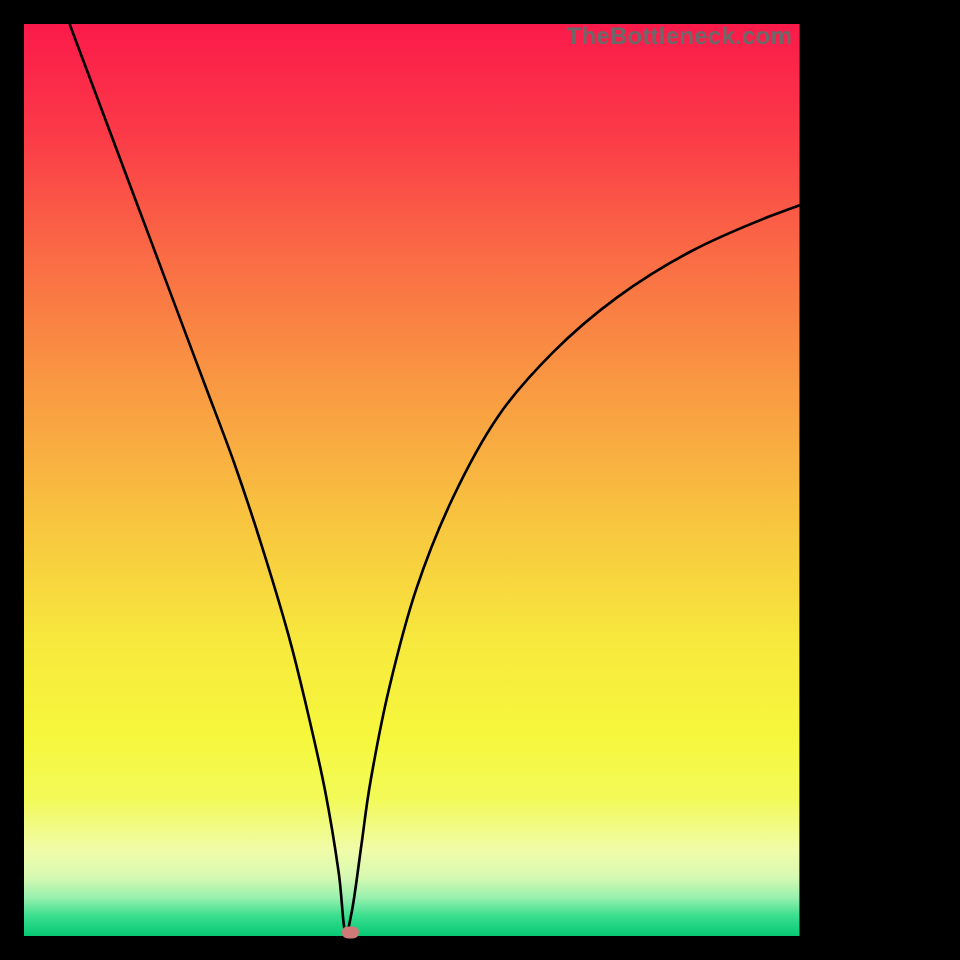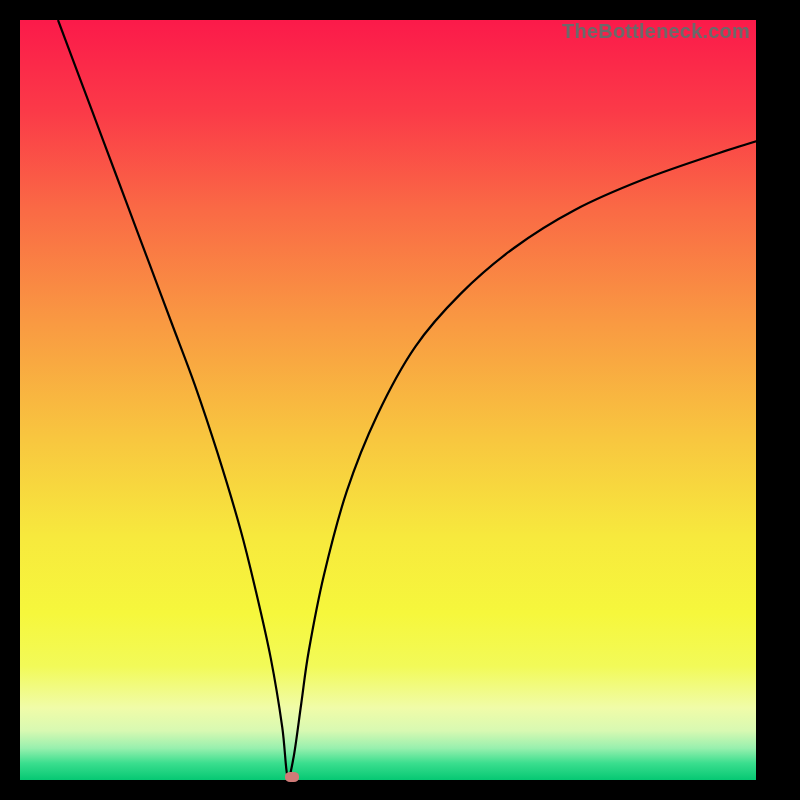--- a/index.html
+++ b/index.html
@@ -8,21 +8,21 @@
     width: 800px;
     height: 800px;
     background: #000;
     font-family: Arial, Helvetica, sans-serif;
     overflow: hidden;
   }
   .frame {
     position: absolute;
     left: 20px;
     top: 20px;
-    width: 736px;
+    width: 646px;
     height: 760px;
     background: #fff;
   }
   .gradient-area {
     position: absolute;
     left: 0; top: 0; right: 0; bottom: 0;
   }
   .watermark {
     position: absolute;
     top: 0px;

